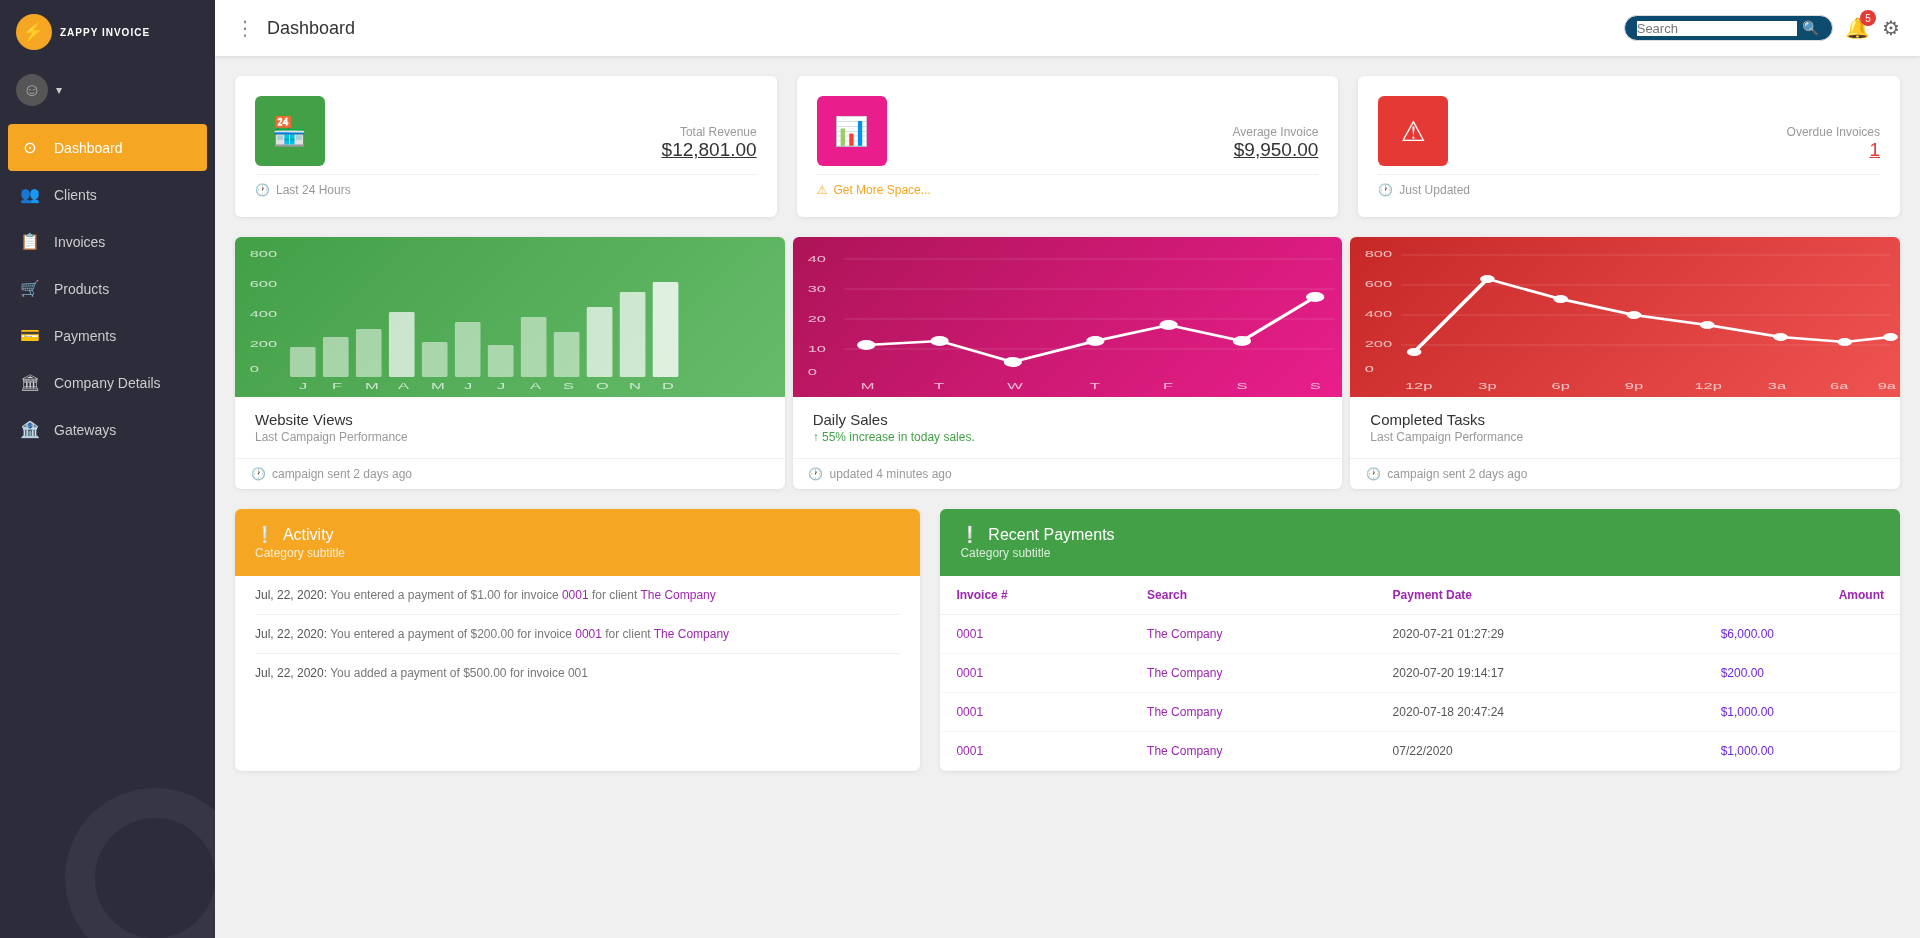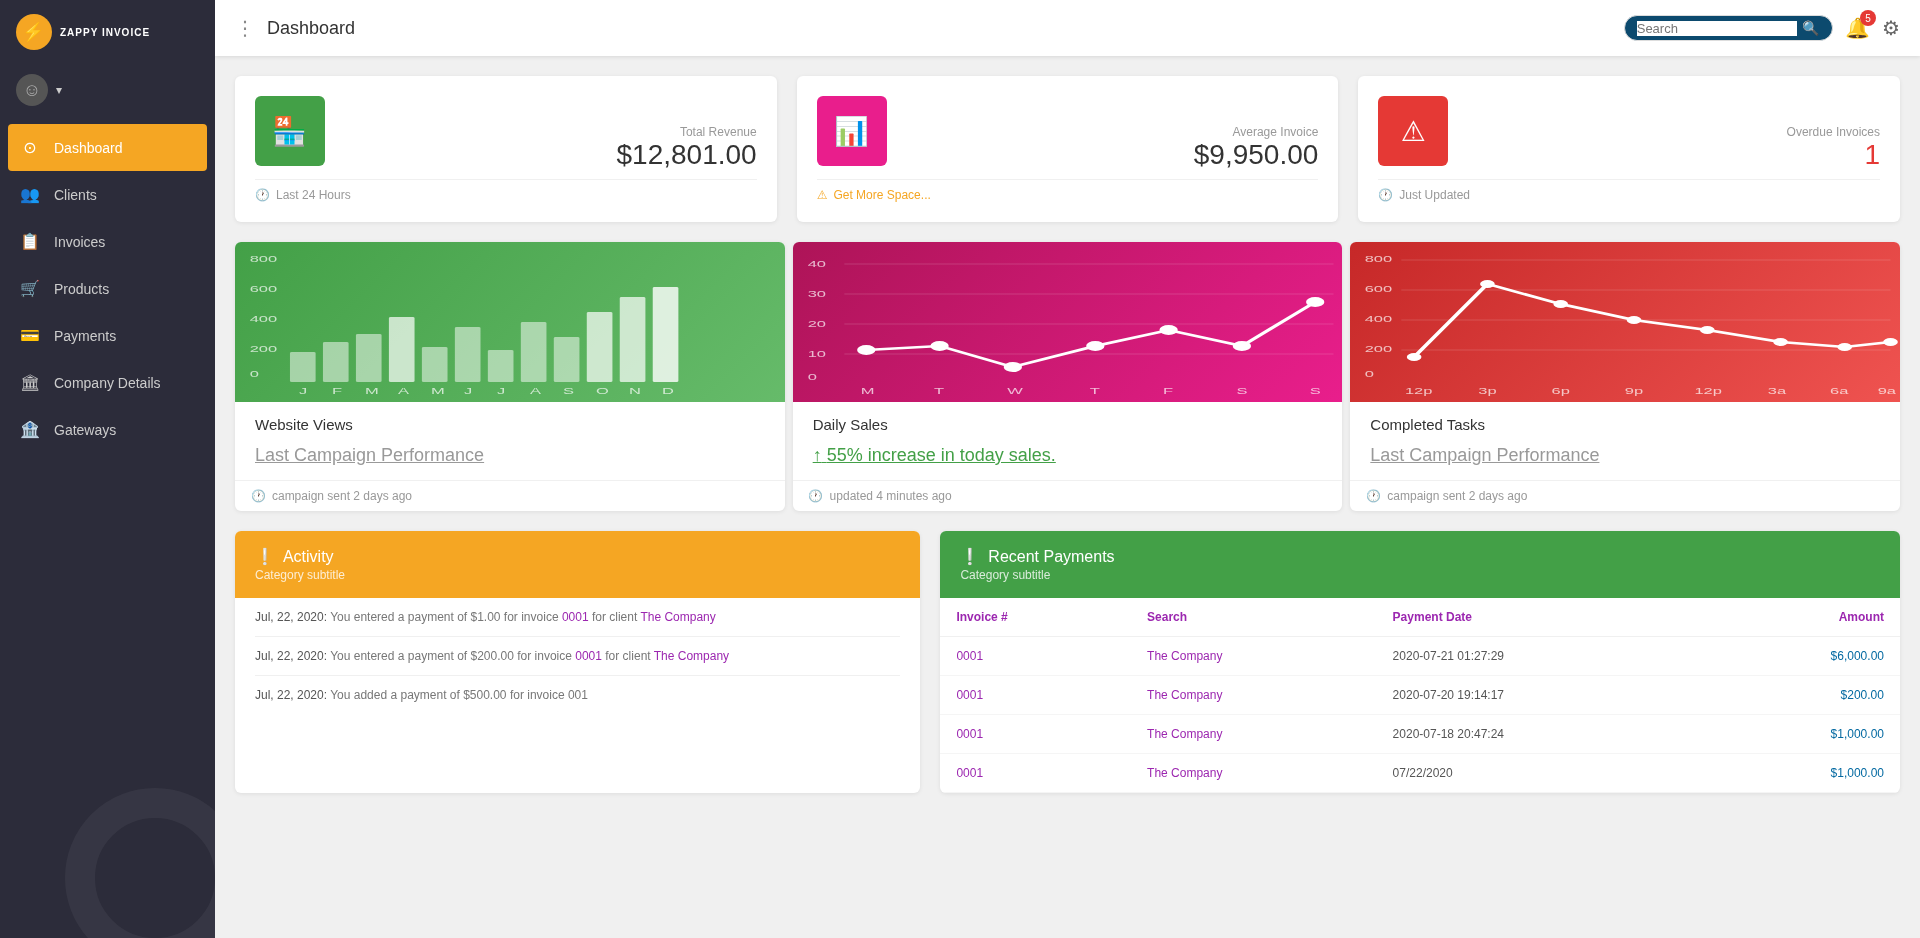--- a/index.html
+++ b/index.html
@@ -154,21 +154,21 @@
       display: flex; align-items: center; justify-content: center;
       font-size: 28px;
       color: white;
       flex-shrink: 0;
     }
     .stat-icon-box.green { background: #43a047; }
     .stat-icon-box.pink { background: #e91e8c; }
     .stat-icon-box.red { background: #e53935; }
     .stat-text { text-align: right; margin-top: 29px; }
     .stat-label { font-size: 12px; color: #999; }
-    .stat-value { font-size: 28px; font-weight: 300; color: #333; }
+    .stat-value { font-size: 19px; font-weight: 300; color: #333; text-decoration: underline; }
     .stat-value.red { color: #e53935; }
     .stat-footer {
       border-top: 1px solid #f0f0f0;
       padding-top: 8px;
       display: flex;
       align-items: center;
       gap: 6px;
       font-size: 12px;
       color: #999;
     }
@@ -191,21 +191,21 @@
       height: 160px;
       position: relative;
     }
     .chart-area.green { background: linear-gradient(135deg, #43a047, #66bb6a); }
     .chart-area.pink { background: linear-gradient(135deg, #ad1457, #e91e8c); }
     .chart-area.red { background: linear-gradient(135deg, #c62828, #ef5350); }
     .chart-info {
       padding: 14px 20px;
     }
     .chart-title { font-size: 15px; font-weight: 500; color: #333; }
-    .chart-subtitle { font-size: 18px; color: #999; margin-top: 12px; text-decoration: underline; }
+    .chart-subtitle { font-size: 12px; color: #999; margin-top: 2px; }
     .chart-subtitle.green { color: #43a047; }
     .chart-footer {
       border-top: 1px solid #f0f0f0;
       padding: 8px 16px;
       font-size: 12px;
       color: #999;
       display: flex; align-items: center; gap: 6px;
     }
 
     
@@ -265,21 +265,21 @@
       border-bottom: 1px solid #f0f0f0;
     }
     .payments-table td {
       padding: 12px 16px;
       font-size: 12px;
       color: #555;
       border-bottom: 1px solid #f5f5f5;
     }
     .payments-table td.invoice-link { color: #9c27b0; }
     .payments-table td.client-link { color: #9c27b0; }
-    .payments-table td.amount { color: #0369a1; text-align: right; }
+    .payments-table td.amount { color: #6d28d9; }
 
     
     svg { width: 100%; height: 100%; }
 
     
     .chart-y-label { fill: rgba(255,255,255,0.7); font-size: 9px; }
     .chart-x-label { fill: rgba(255,255,255,0.7); font-size: 9px; }
   </style>
 </head>
 <body>

